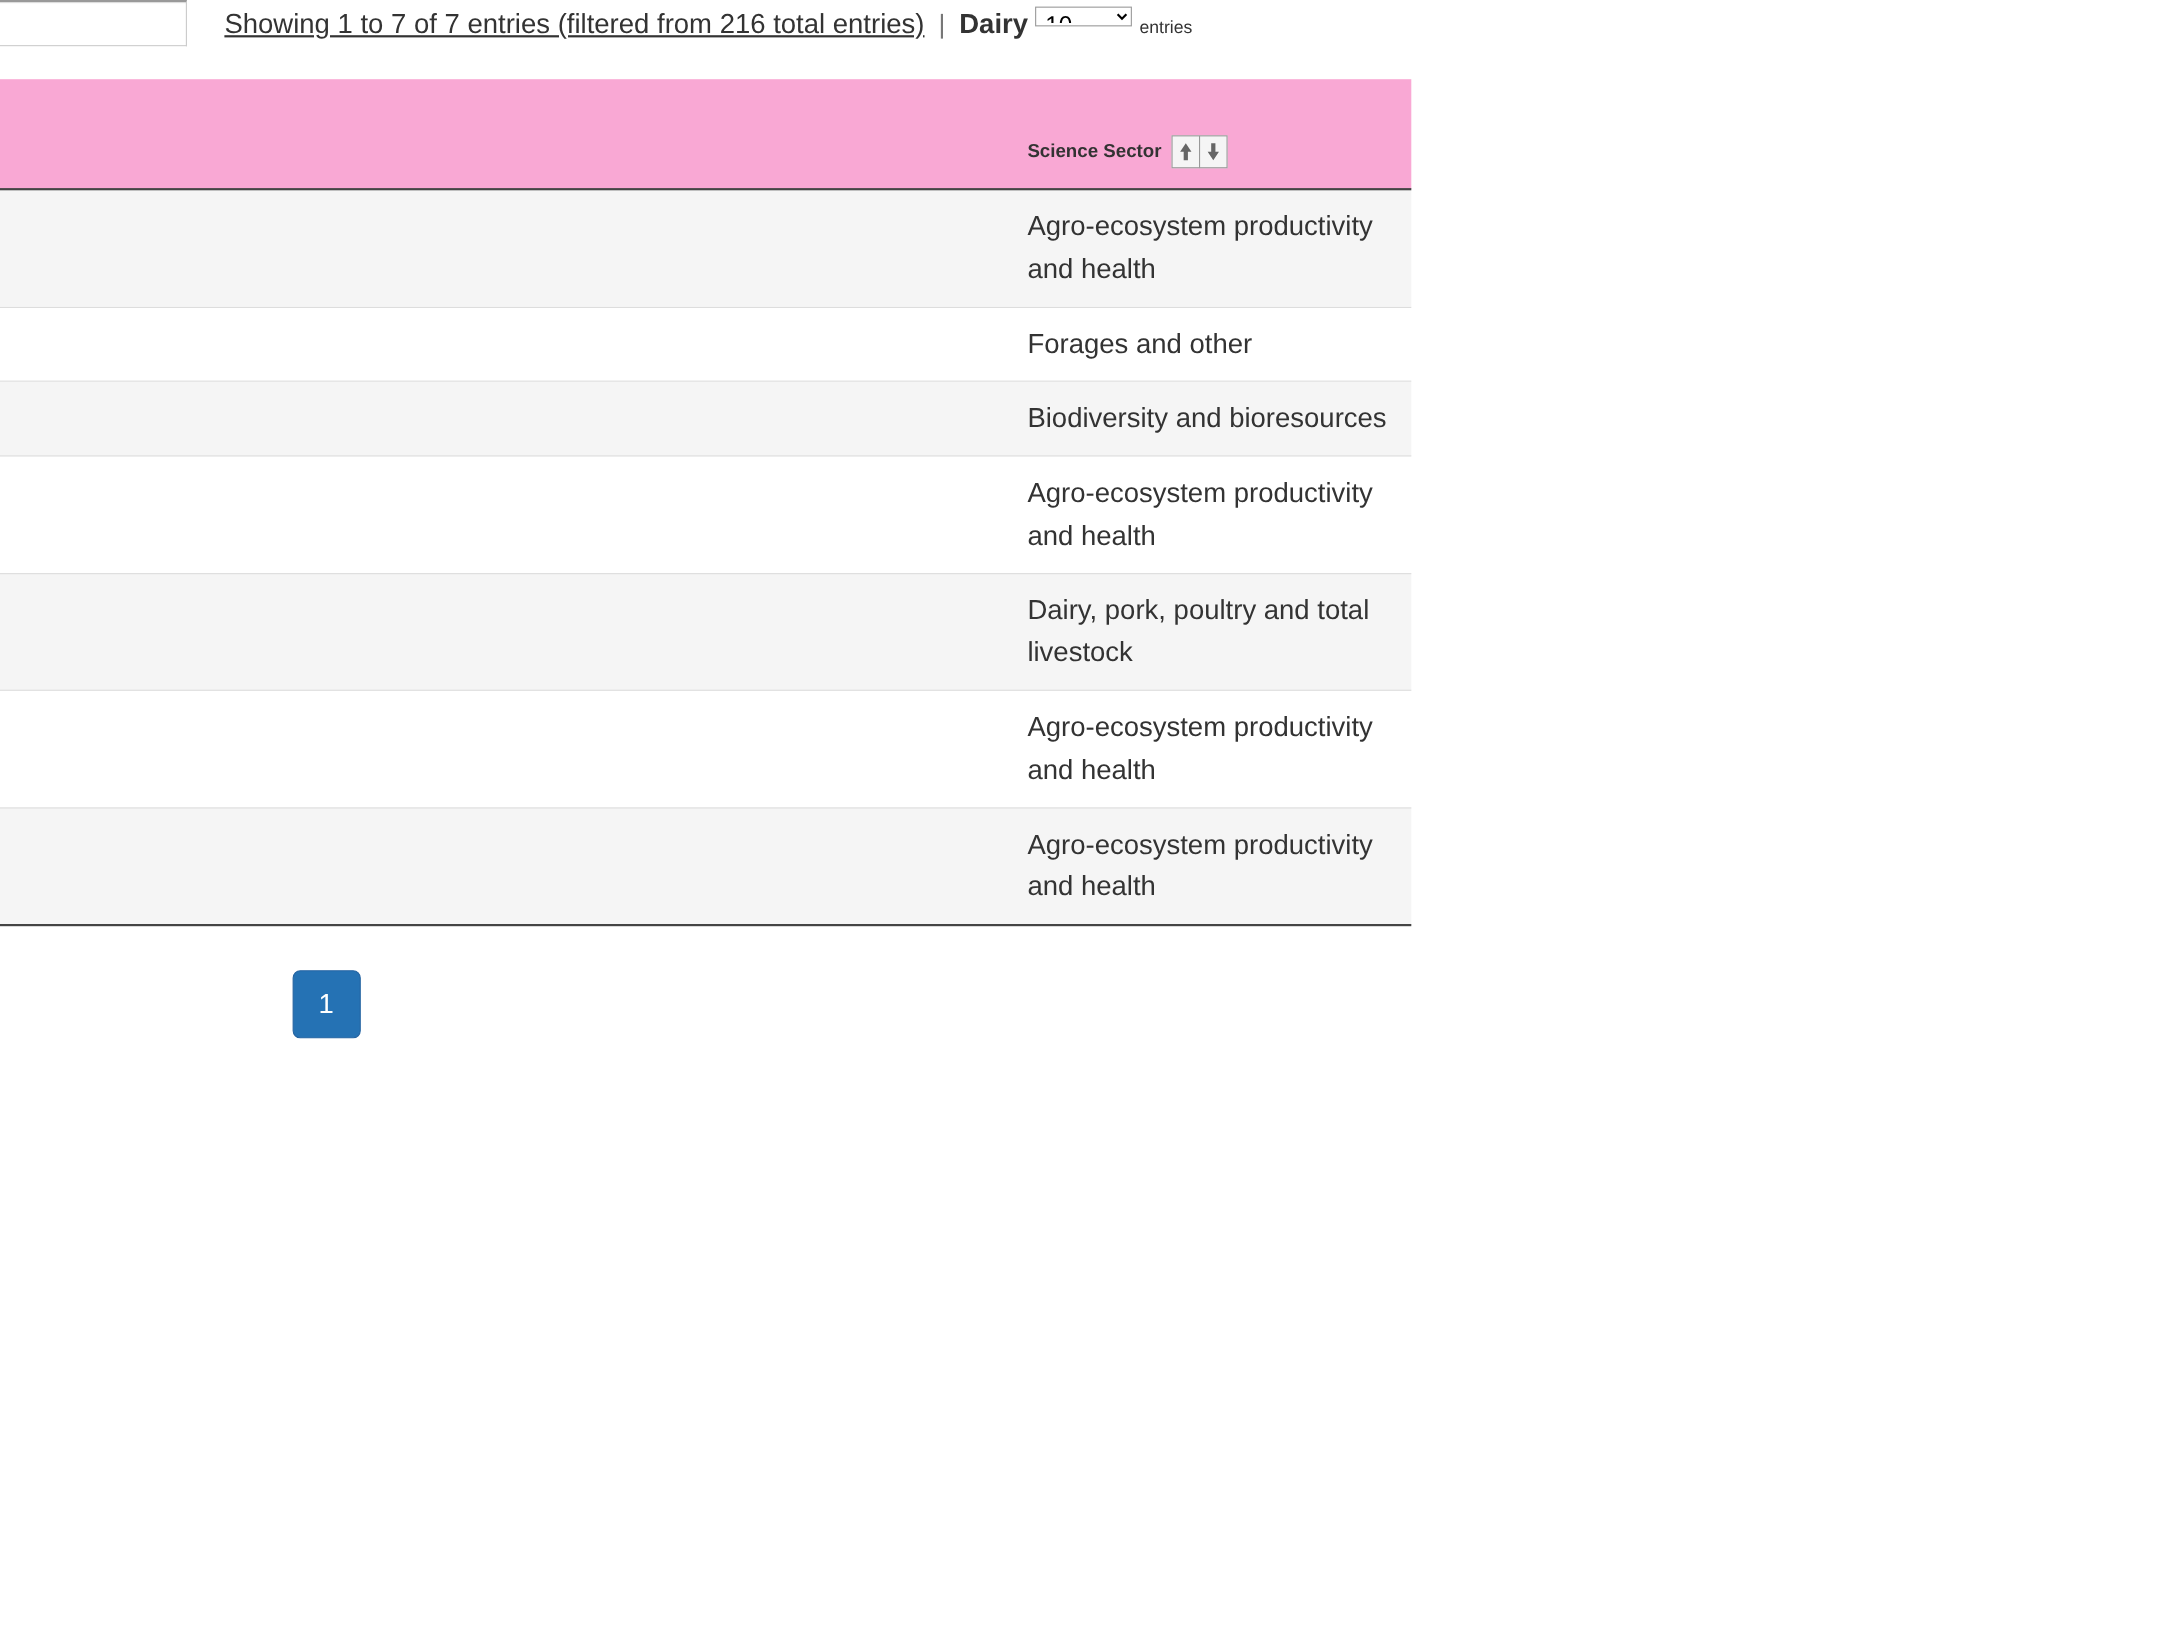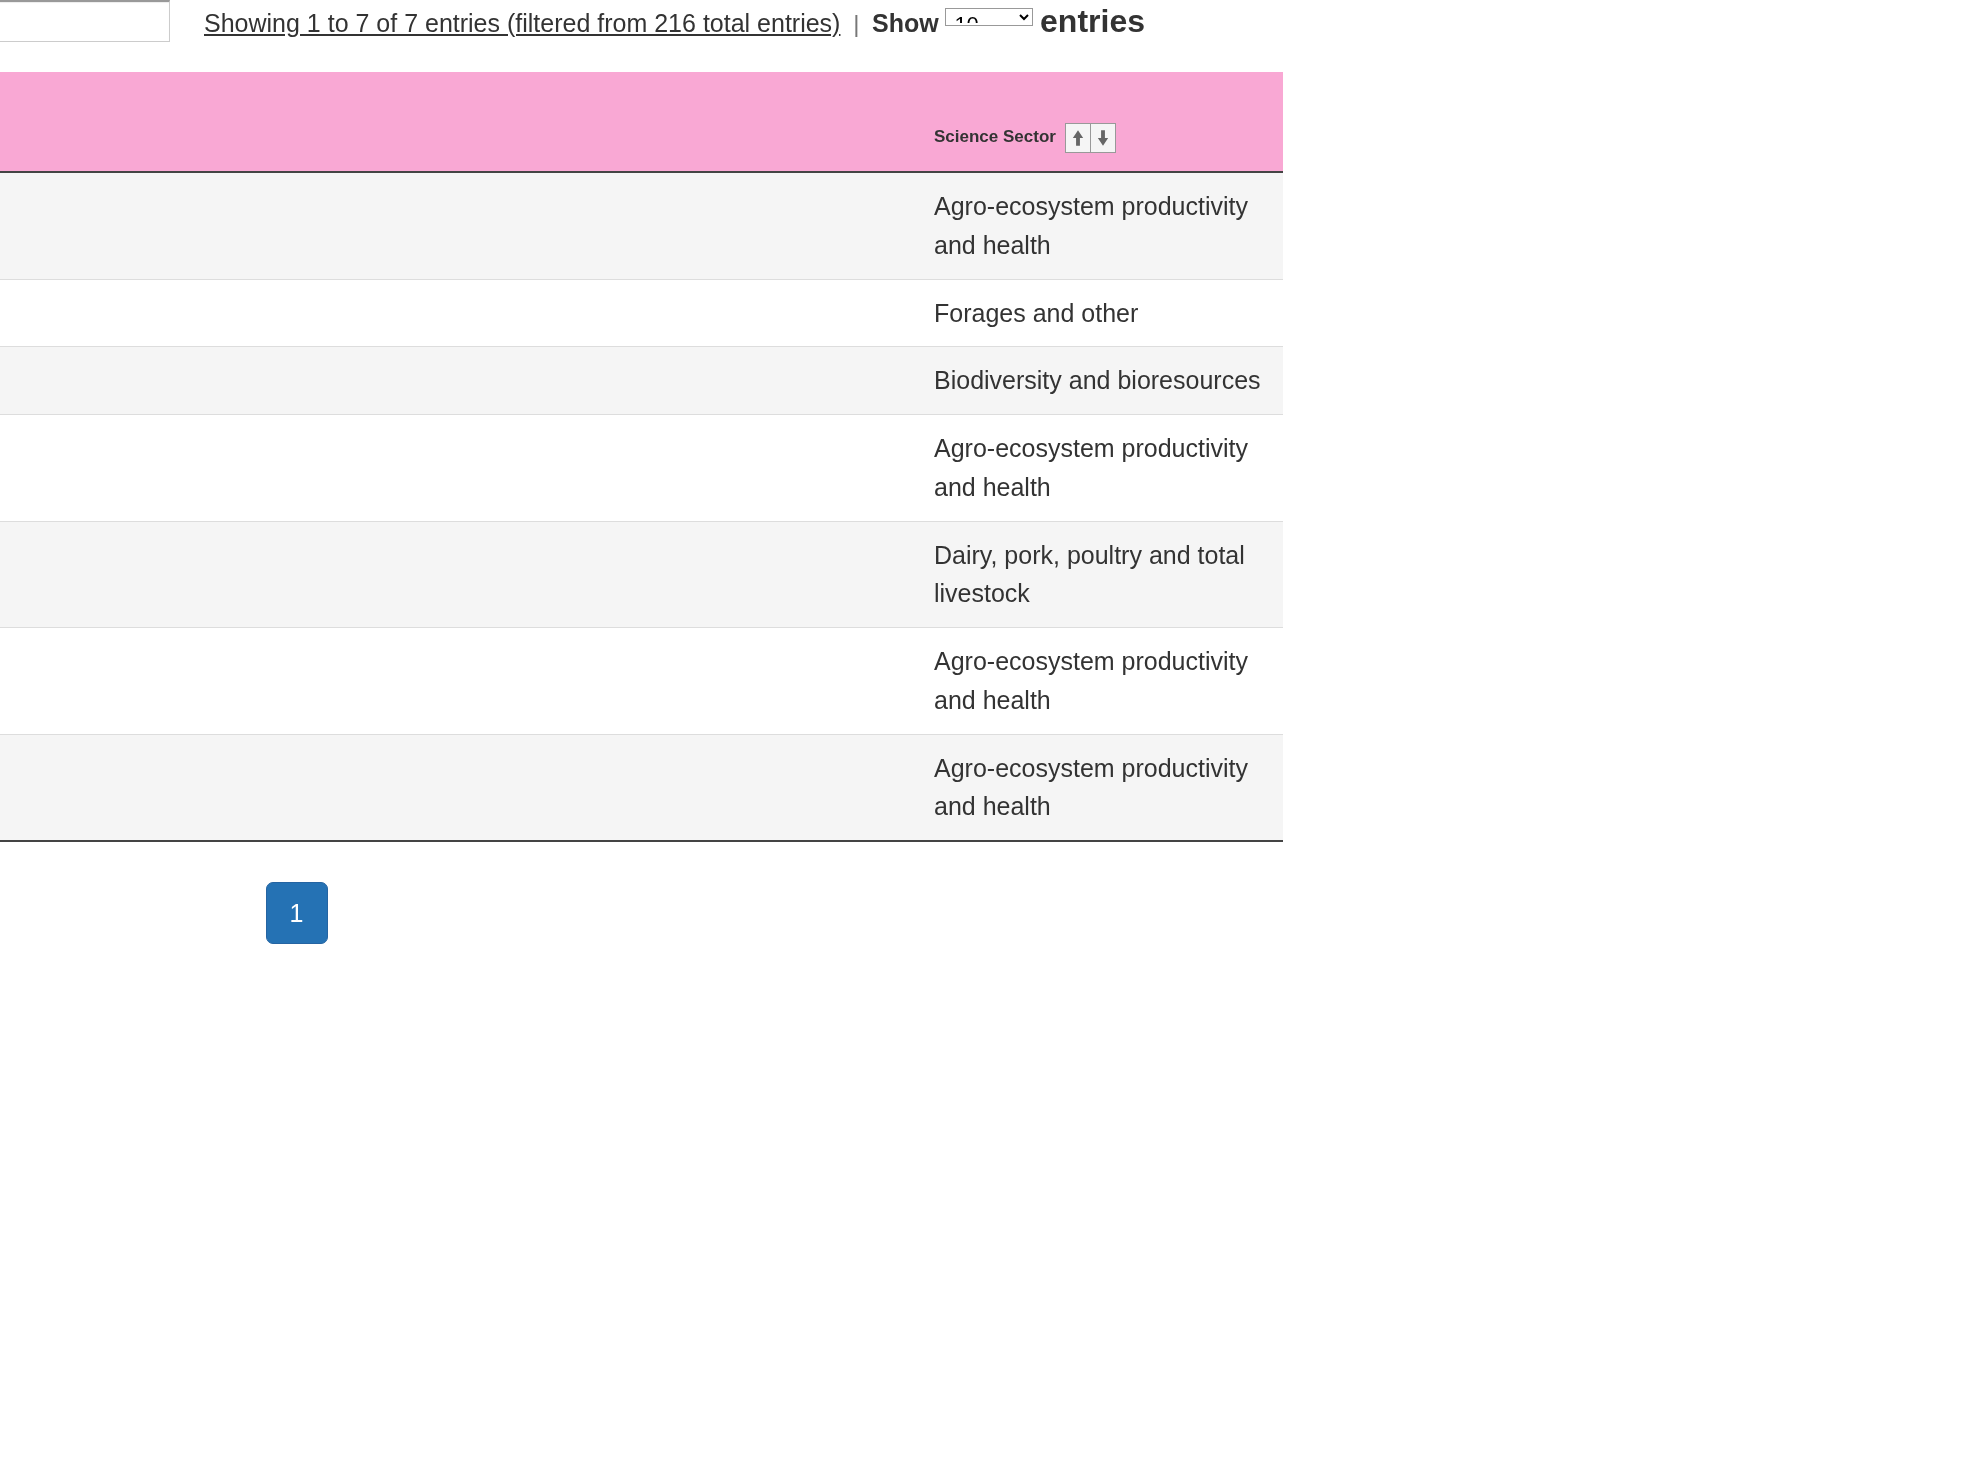--- a/index.html
+++ b/index.html
@@ -41,22 +41,22 @@
     }
     .entries-select {
       width: 88px;
       height: 18px;
       border: 1px solid #999;
       font-size: 22px;
       padding: 2px 4px;
       background: #fff;
     }
     .entries-text {
-      font-weight: bold;
-      font-size: 32px;
+      font-weight: normal;
+      font-size: 16px;
     }
     table.data-table {
       width: 100%;
       border-collapse: collapse;
       border-spacing: 0;
       margin-top: 18px;
     }
     table.data-table thead th {
       background: #f9a8d4;
       text-align: left;
@@ -135,21 +135,21 @@
 </head>
 <body>
 
 <div class="wrapper">
 
   <div class="top-controls">
     <input type="text" class="filter-input" value="" style="">
     <span>
       <span class="info-text">Showing 1 to 7 of 7 entries (filtered from 216 total entries)</span>
       <span class="divider">|</span>
-      <span class="show-label">Show</span>
+      <span class="show-label">Dairy</span>
       <select class="entries-select">
         <option>10</option>
       </select>
       <span class="entries-text">entries</span>
     </span>
   </div>
 
   <table class="data-table">
     <thead>
       <tr>

